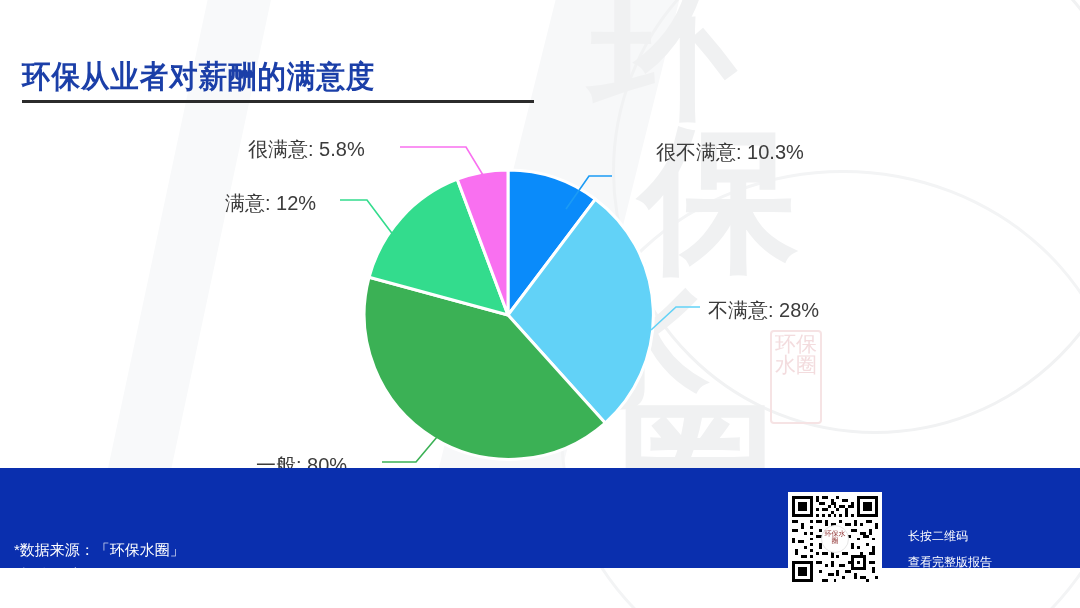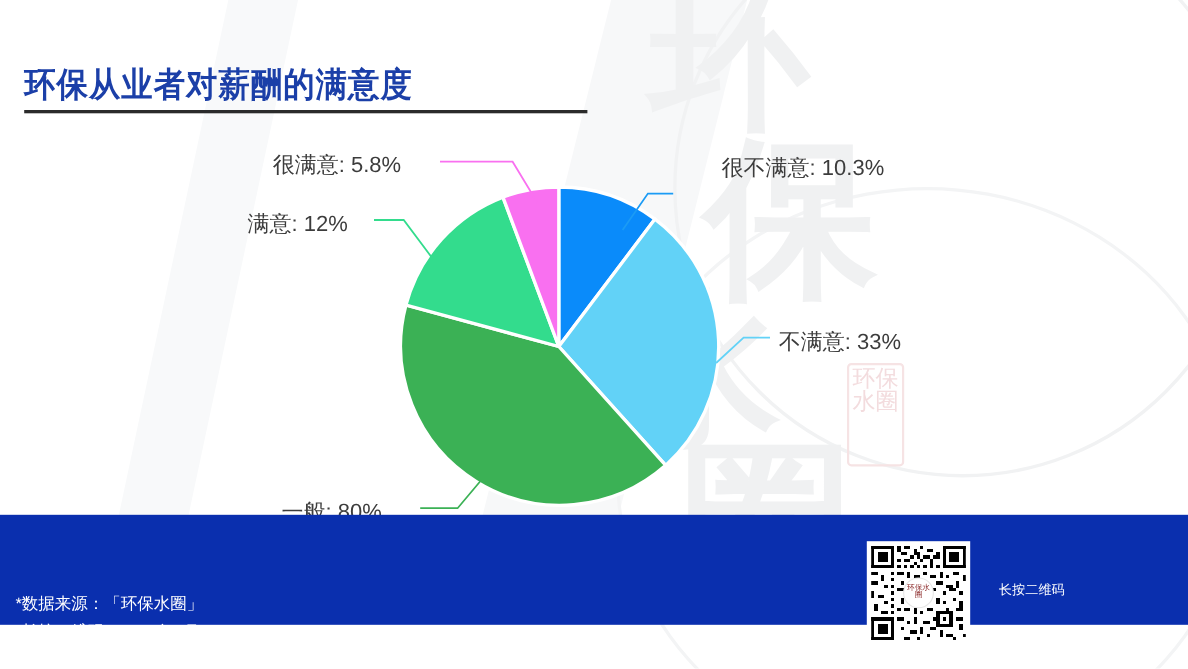--- a/index.html
+++ b/index.html
@@ -232,21 +232,21 @@
       <g fill="none" stroke-width="1.6">
         <polyline points="566,209 589,176 612,176" stroke="#1b9bf5"></polyline>
         <polyline points="651,330 676,307 700,307" stroke="#62d2f7"></polyline>
         <polyline points="437,437 416,462 382,462" stroke="#3bb155"></polyline>
         <polyline points="394,236 367,200 340,200" stroke="#33dc8d"></polyline>
         <polyline points="489,185 466,147 400,147" stroke="#f970f0"></polyline>
       </g>
     </svg>
 
     <div class="pie-label lbl-veryunsat">很不满意: 10.3%</div>
-    <div class="pie-label lbl-unsat">不满意: 33%</div>
+    <div class="pie-label lbl-unsat">不满意: 28%</div>
     <div class="pie-label lbl-neutral">一般: 80%</div>
     <div class="pie-label lbl-sat">满意: 12%</div>
     <div class="pie-label lbl-verysat">很满意: 5.8%</div>
   </div>
 
   <div class="footer">
     <div class="footer-notes">
       <div class="footer-note">*数据来源：「环保水圈」</div>
       <div class="footer-note">*长按二维码：2022年2月</div>
     </div>
@@ -381,15 +381,16 @@
           <rect x="25" y="28" width="1" height="1"></rect>
             <rect x="28" y="27" width="1" height="1"></rect>
         </g>
       </svg>
       <div class="qr-logo">环保水圈</div>
     </div>
   </div>
 
   <div class="qr-cta">
     <div>长按二维码</div>
+    <div>查看完整版报告</div>
   </div>
 
 </div>
 
 </body></html>

